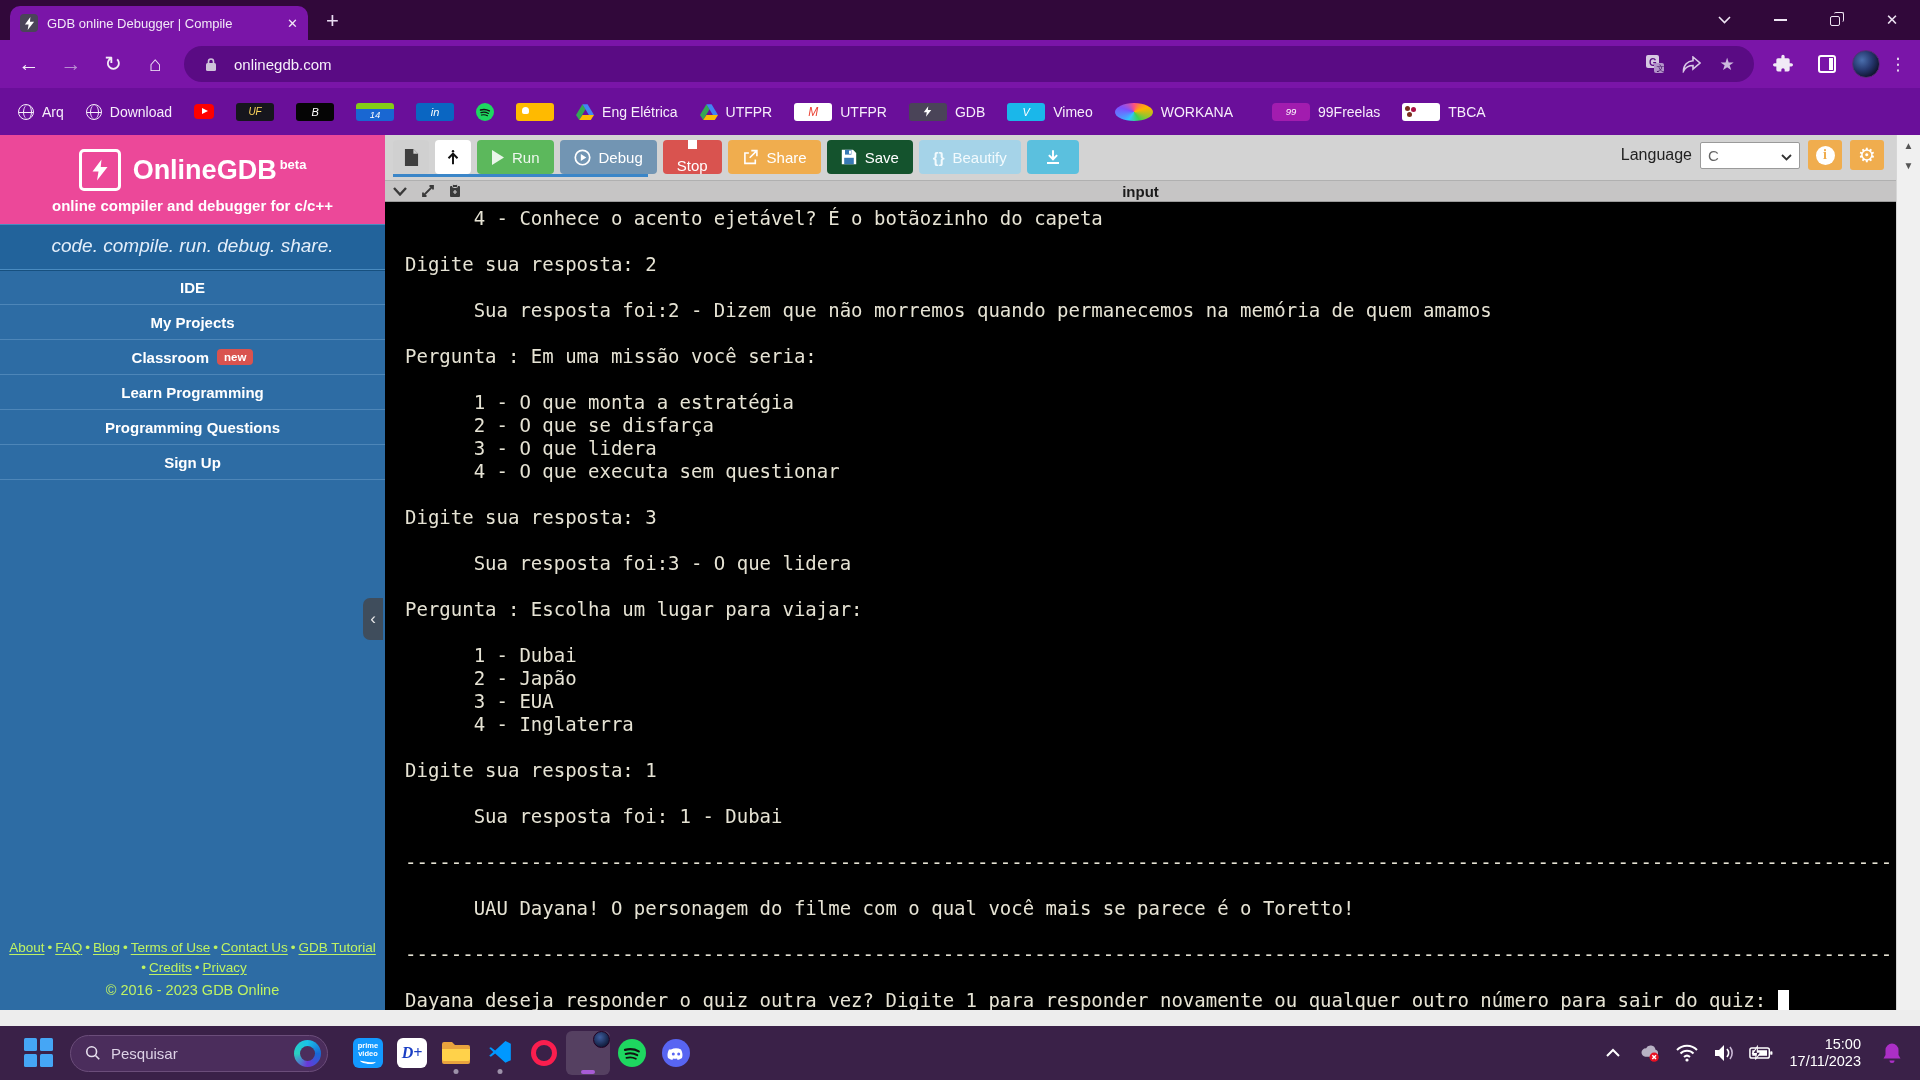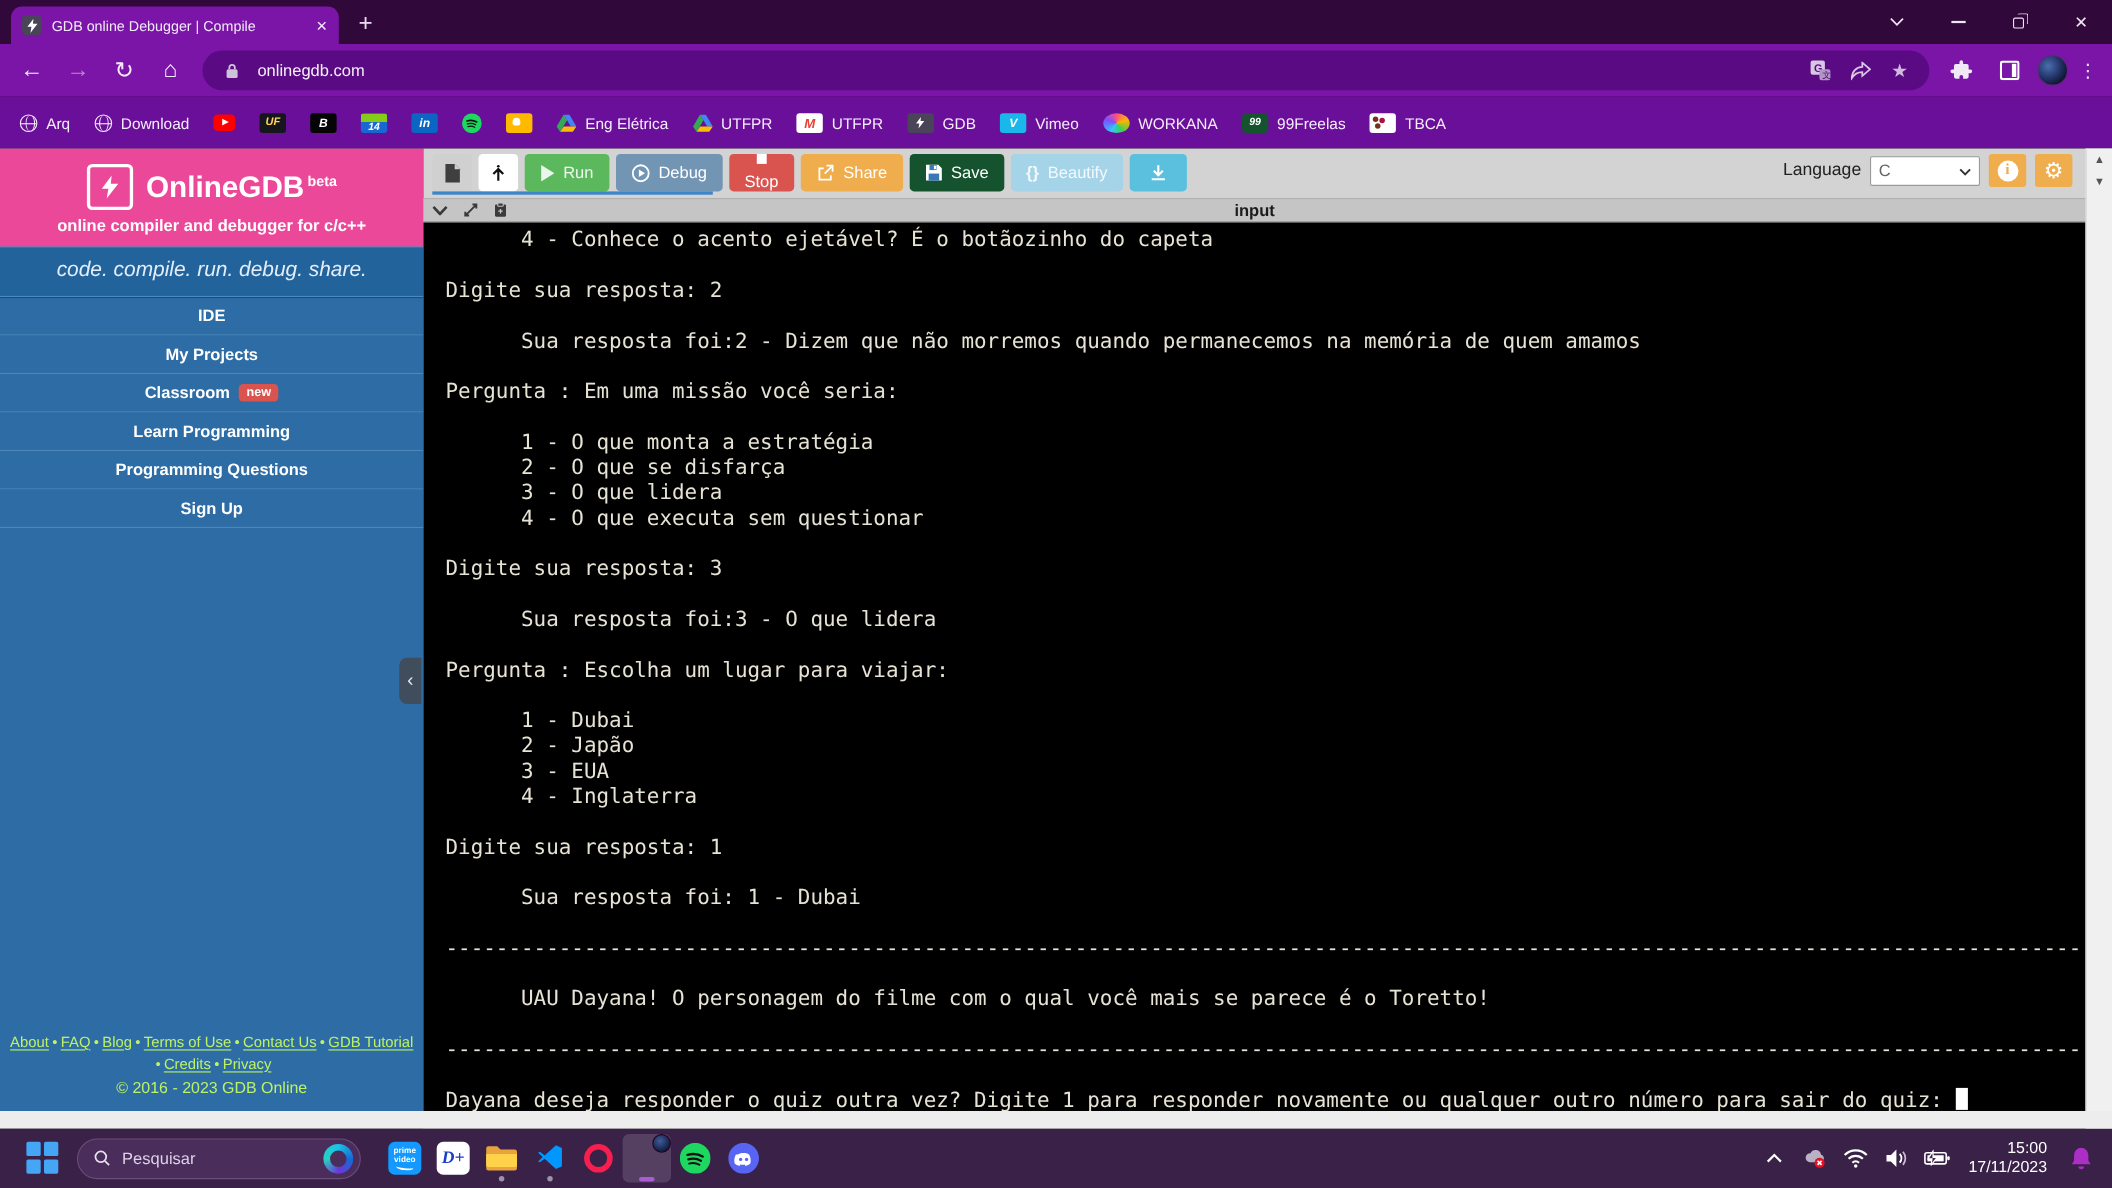--- a/index.html
+++ b/index.html
@@ -39,41 +39,41 @@
   .pillicon { display:flex; align-items:center; justify-content:center; width:26px; height:26px; color:#d9c8e6; }
   .star { font-size:17px; color:#cdbade; }
   .afterpill { display:flex; align-items:center; gap:6px; }
   .avatar { width:28px; height:28px; border-radius:50%;
     background:radial-gradient(circle at 35% 35%, #4a6fae 0%, #24356b 45%, #0d1026 80%); border:1px solid #5b2a77; }
   .kebab { color:#efe6f4; font-size:17px; width:24px; text-align:center; }
 
   
   .bookmarks { height:47px; background:#6a0f9a; display:flex; align-items:center; padding:0 18px; gap:22px; flex:none; }
   .bm { display:flex; align-items:center; gap:8px; color:#f6eefb; font-size:14px; white-space:nowrap; }
-  .bicon { width:24px; height:18px; display:flex; align-items:center; justify-content:center; flex:none;
-    font-weight:bold; border-radius:3px; font-size:10px; }
+  .bicon { width:38px; height:18px; display:flex; align-items:center; justify-content:center; flex:none;
+    font-weight:normal; border-radius:3px; font-size:10px; }
   .globe { border:1.6px solid #f6eefb; border-radius:50%; position:relative; width:16px; height:16px; }
   .globe::before { content:""; position:absolute; left:50%; top:0; bottom:0; width:7px; margin-left:-3.5px;
     border:1.2px solid #f6eefb; border-radius:50%; border-top:none; border-bottom:none; }
   .globe::after { content:""; position:absolute; top:50%; left:0; right:0; height:0; border-top:1.2px solid #f6eefb; }
   .yt { width:20px; height:15px; background:#ff0000; border-radius:4px; position:relative; }
   .yt::after { content:""; position:absolute; left:8px; top:4.2px; border-left:6px solid #fff;
     border-top:3.4px solid transparent; border-bottom:3.4px solid transparent; }
   .sq-dark { background:#16161d; color:#ffd65c; }
   .sq-black { background:#050505; color:#fff; font-size:11px; }
-  .cal { background:#1967d2; color:#fff; font-size:9.5px; border-top:8px solid #84cc16; }
+  .cal { background:#1967d2; color:#fff; font-size:9.5px; border-top:6px solid #84cc16; }
   .li { background:#0a66c2; color:#fff; font-size:11px; }
   .keep { background:#ffba00; position:relative; }
   .keep::after { content:""; width:7px; height:7px; border-radius:50% 50% 2px 2px; background:#fff;
     position:absolute; top:4px; left:5.5px; }
   .gmailbx { background:#fff; color:#ea4335; font-size:12px; }
   .gdbfav { background:#4a4458; }
   .vimeo { background:#1ab7ea; color:#fff; font-size:11px; }
   .workana { border-radius:50%; background:conic-gradient(#ff4f81,#ffb400,#39d353,#32c5ff,#7d4fff,#ff4f81); }
-  .nn { background:#14532d; color:#fff; font-size:9.5px; border-radius:4px; }
+  .nn { background:#a21caf; color:#fff; font-size:9.5px; border-radius:4px;margin-left:17px; }
   .tbca { background:#fff; position:relative; }
   .tbca i { position:absolute; width:5px; height:5px; border-radius:50%; background:#7a2e1d; }
   .tbca i:nth-child(1){ left:3px; top:3px; } .tbca i:nth-child(2){ left:9px; top:4px; background:#a14; }
   .tbca i:nth-child(3){ left:5px; top:9px; }
 
   
   .main { flex:1; position:relative; display:flex; }
 
   
   .sidebar { width:385px; flex:none; background:#2d6ca4; display:flex; flex-direction:column; height:875px; }

